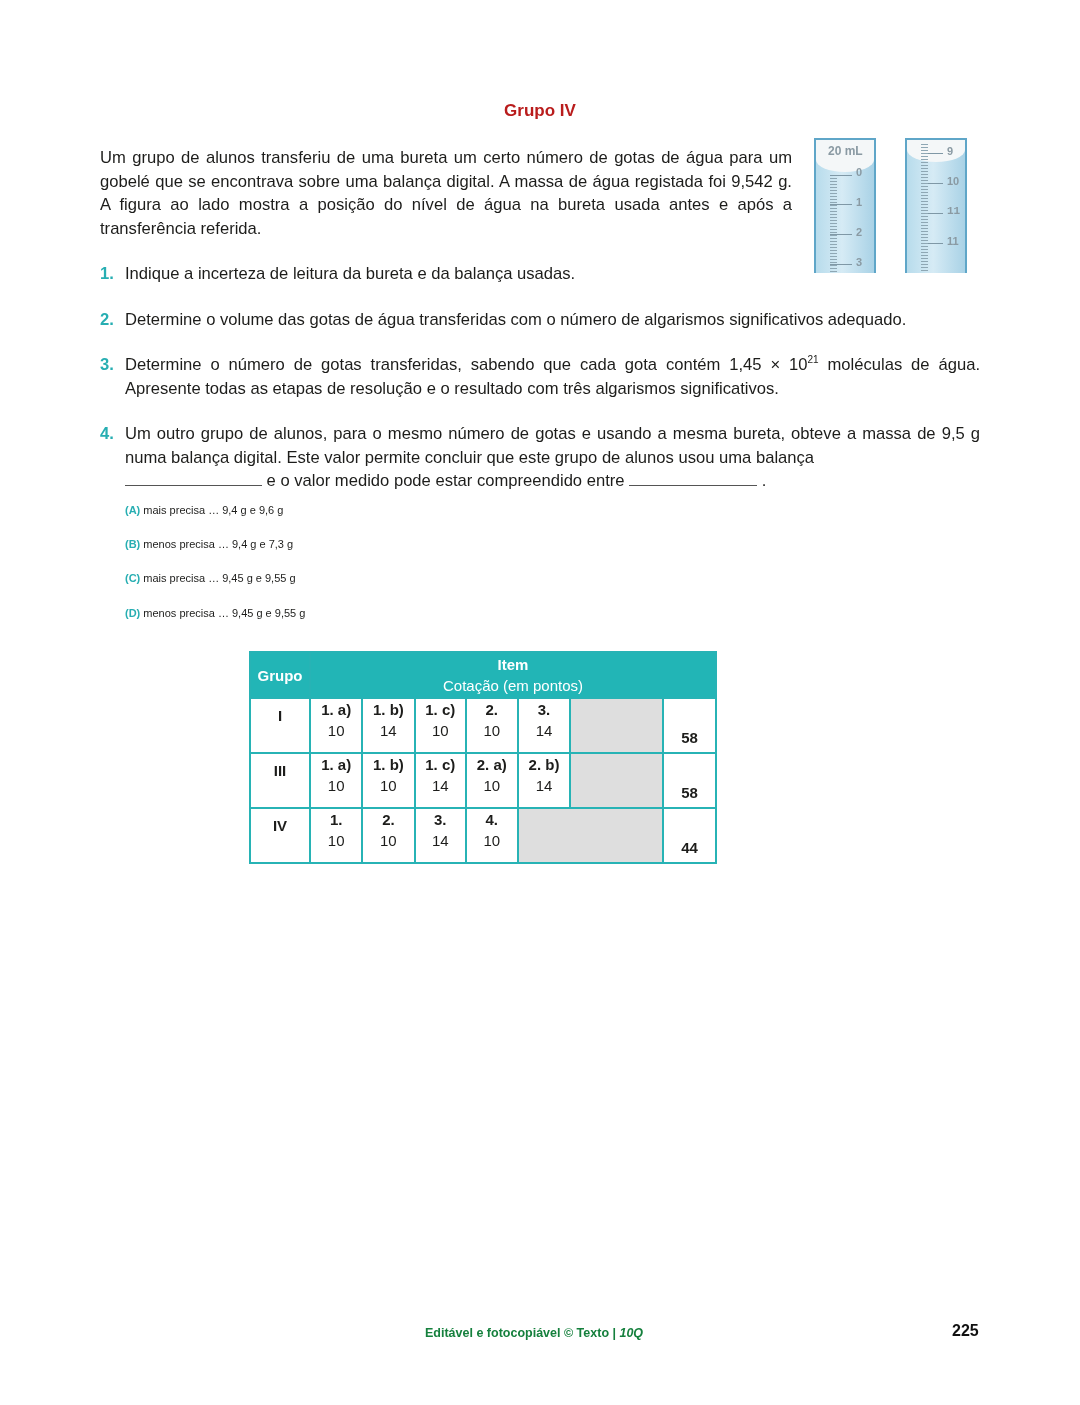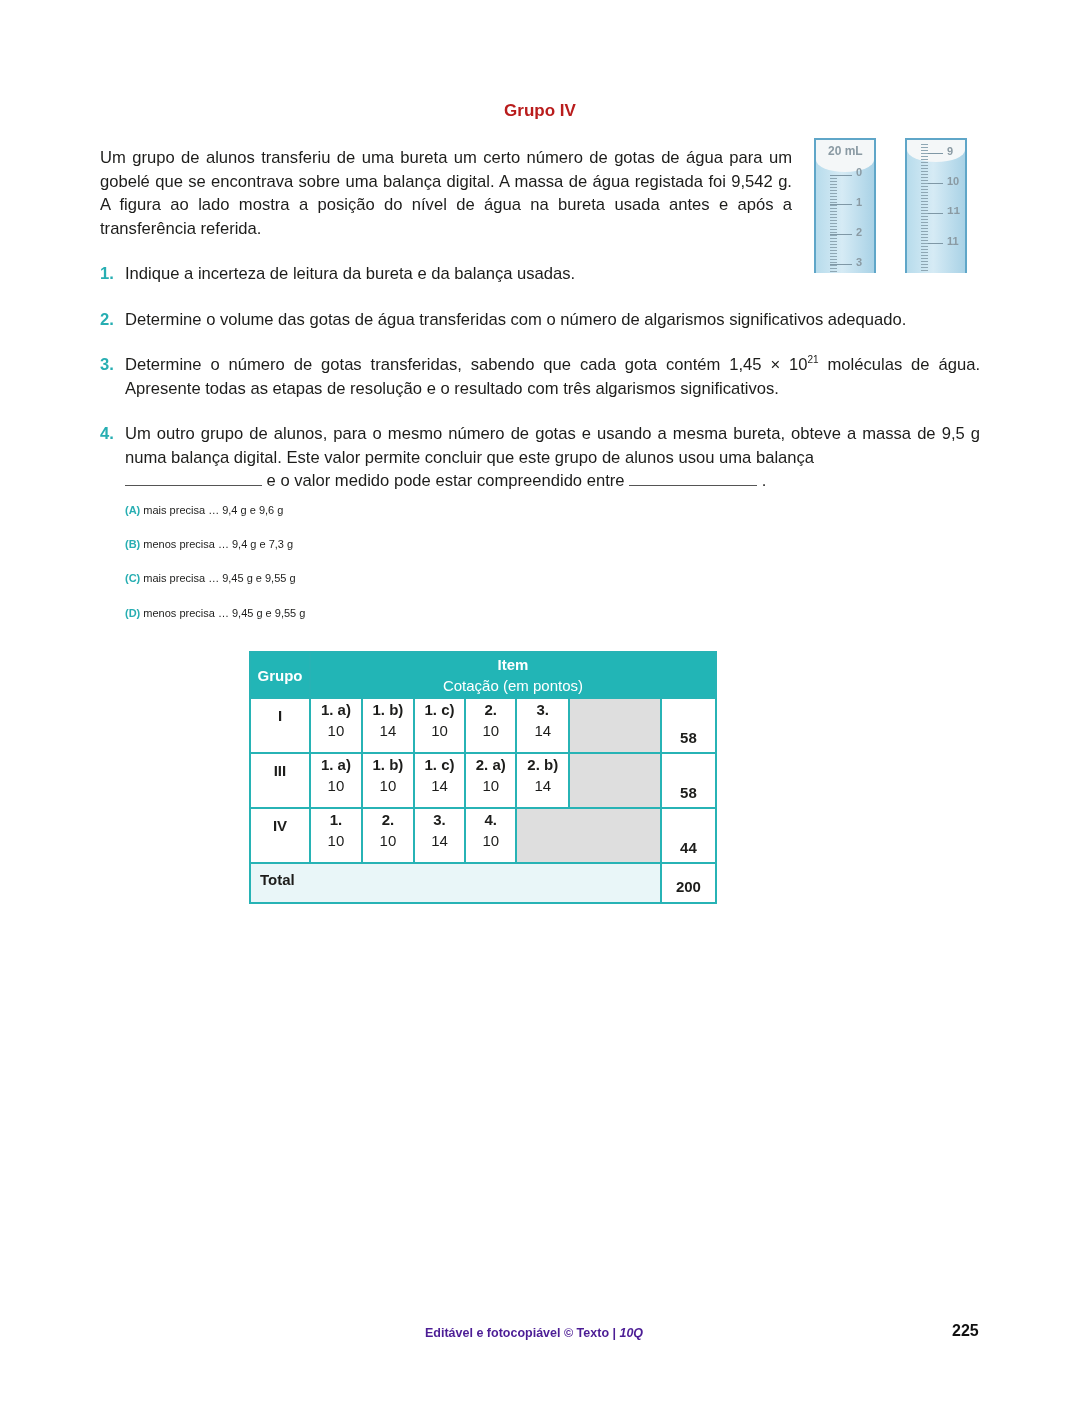--- a/index.html
+++ b/index.html
@@ -38,21 +38,21 @@
   table.grid tbody td { height: 55px; vertical-align: top; text-align: center; background: #fff; }
   table.grid .g { font-weight: bold; padding-top: 8px; }
   table.grid .cell .lab { display: block; font-weight: bold; padding-top: 0; line-height: 21px; }
   table.grid .cell .pts { display: block; line-height: 21px; }
   table.grid .empty { background: #dedede; }
   table.grid .sum { font-weight: bold; vertical-align: bottom; padding-bottom: 6px; }
   table.grid tr.total td { height: 40px; background: #e9f6f8; }
   table.grid tr.total .tlabel { text-align: left; padding-left: 9px; font-weight: bold; padding-top: 7px; }
   table.grid tr.total .sum { background: #ffffff; padding-bottom: 7px; }
 
-  .footer { top: 1326px; left: 425px; font-size: 12.5px; color: #4c1d95; font-weight: bold; }
+  .footer { top: 1326px; left: 425px; font-size: 12.5px; color: #15803d; font-weight: bold; }
   .footer i { font-style: italic; }
   .pagenum { top: 1322px; left: 952px; font-size: 16px; font-weight: bold; color: #111; }
 </style>
 </head>
 <body>
 
 <div class="abs title">Grupo IV</div>
 
 <div class="abs intro">Um grupo de alunos transferiu de uma bureta um certo número de gotas de água para um gobelé que se encontrava sobre uma balança digital. A massa de água registada foi 9,542 g. A figura ao lado mostra a posição do nível de água na bureta usada antes e após a transferência referida.</div>
 
@@ -202,23 +202,19 @@
           <span class="lab">3.</span>
           <span class="pts">14</span>
         </td>
       <td class="cell">
           <span class="lab">4.</span>
           <span class="pts">10</span>
         </td>
       <td class="empty" colspan="2"></td>
       <td class="sum">44</td>
     </tr>
-    <tr class="total">
-      <td class="tlabel" colspan="7">Total</td>
-      <td class="sum">200</td>
-    </tr>
   </tbody>
 </table>
 
 <div class="abs footer">
   <span>Editável e fotocopiável © Texto | </span><i>10Q</i>
 </div>
 <div class="abs pagenum">225</div>
 
 </body></html>

